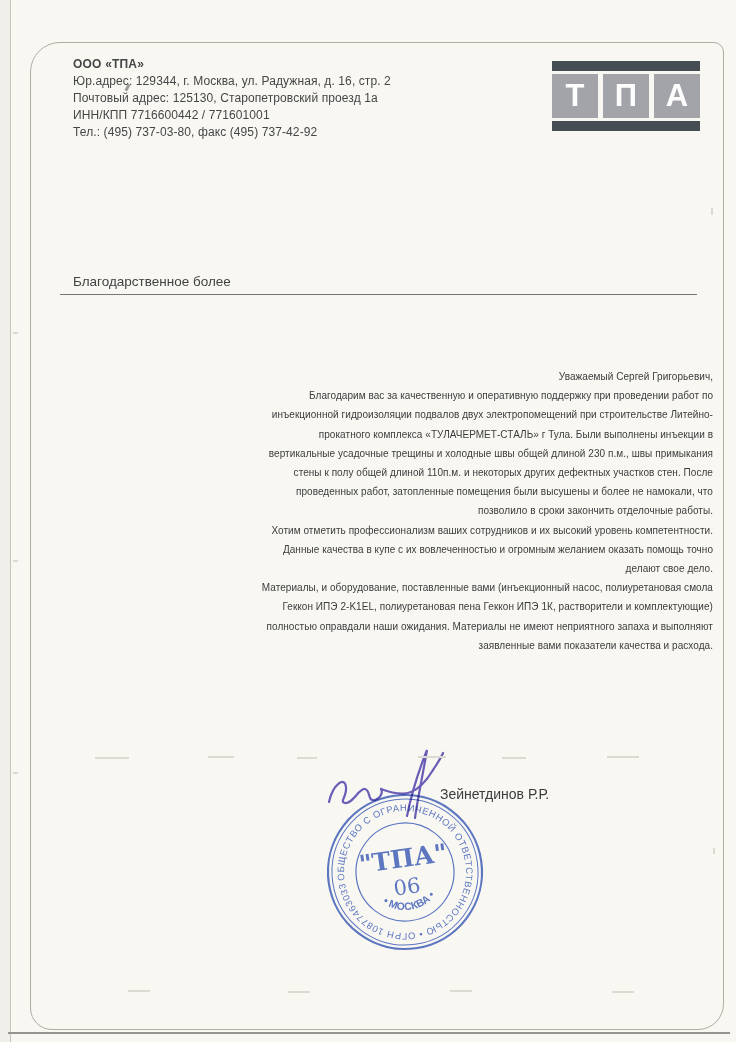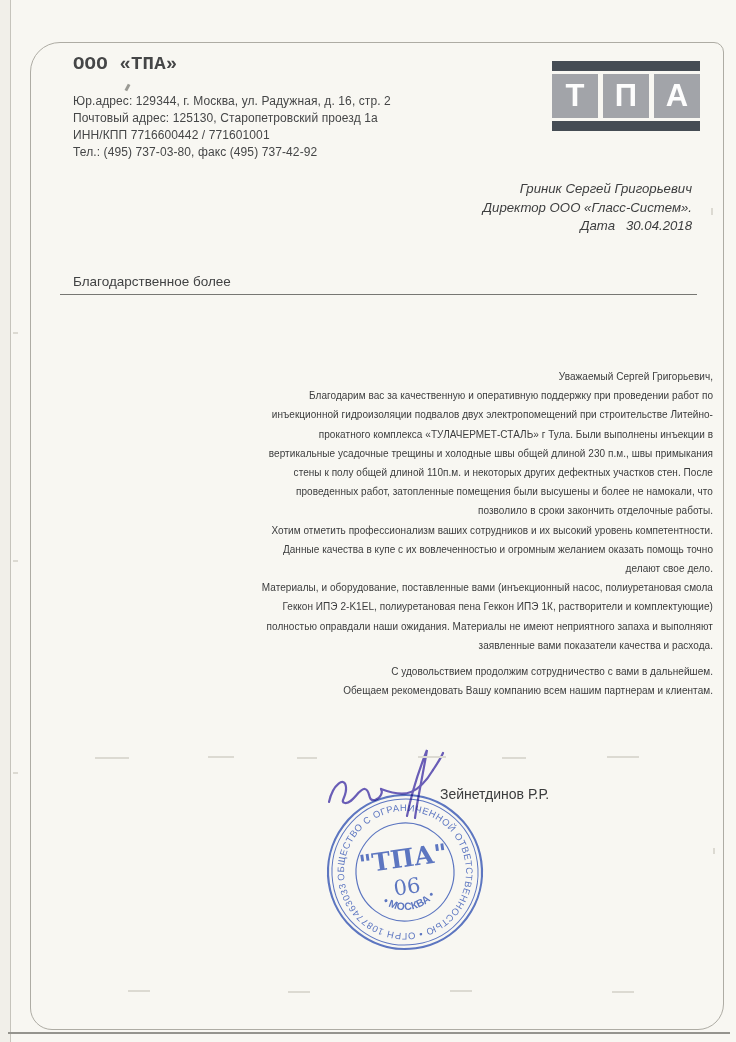--- a/index.html
+++ b/index.html
@@ -13,21 +13,21 @@
   .edge-left{position:absolute;left:10px;top:0;width:1px;height:1042px;background:#c6c4bc;}
   .edge-left-shade{position:absolute;left:0;top:0;width:10px;height:1042px;background:#f1efe9;}
   .edge-bottom{position:absolute;left:8px;top:1032px;width:722px;height:2px;background:#95948e;}
   
   .paper-border{
     position:absolute;left:30px;top:42px;width:692px;height:986px;
     border:1.2px solid #aeaca4;border-radius:30px 10px 26px 22px;
   }
   
   .letterhead{position:absolute;left:73px;top:56px;line-height:17px;font-size:12px;color:#454647;}
-  .company{font-weight:bold;font-size:19px;margin-bottom:20px;letter-spacing:.2px;font-family:Liberation Mono, monospace;}
+  .company{font-weight:bold;font-size:12px;margin-bottom:0;letter-spacing:.2px;}
   .addr{white-space:pre-line;letter-spacing:.1px;}
   
   .logo{position:absolute;left:552px;top:61px;width:148px;}
   .logo-bar{height:10px;background:#454c54;}
   .logo-tiles{display:flex;gap:5px;margin:3px 0;}
   .tile{
     width:46px;height:44px;background:#a2a4a9;color:#fdfdfd;
     display:flex;align-items:center;justify-content:center;
     font-weight:bold;font-size:31px;font-family:"Liberation Sans",sans-serif;
   }
@@ -79,44 +79,39 @@
   <div class="logo">
     <div class="logo-bar"></div>
     <div class="logo-tiles">
       <div class="tile">Т</div>
       <div class="tile">П</div>
       <div class="tile">А</div>
     </div>
     <div class="logo-bar"></div>
   </div>
 
-  <div class="recipient">Гриник Сергей Григорьевич
-Директор ООО «Гласс-Систем».
-Дата&nbsp;&nbsp;&nbsp;30.04.2018</div>
 
   <div class="subject">Благодарственное более</div>
   <div class="subject-rule"></div>
 
   <div class="bodytext p1">Уважаемый Сергей Григорьевич,
 Благодарим вас за качественную и оперативную поддержку при проведении работ по
 инъекционной гидроизоляции подвалов двух электропомещений при строительстве Литейно-
 прокатного комплекса «ТУЛАЧЕРМЕТ-СТАЛЬ» г Тула. Были выполнены инъекции в
 вертикальные усадочные трещины и холодные швы общей длиной 230 п.м., швы примыкания
 стены к полу общей длиной 110п.м. и некоторых других дефектных участков стен. После
 проведенных работ, затопленные помещения были высушены и более не намокали, что
 позволило в сроки закончить отделочные работы.
 Хотим отметить профессионализм ваших сотрудников и их высокий уровень компетентности.
 Данные качества в купе с их вовлеченностью и огромным желанием оказать помощь точно
 делают свое дело.
 Материалы, и оборудование, поставленные вами (инъекционный насос, полиуретановая смола
 Геккон ИПЭ 2-K1EL, полиуретановая пена Геккон ИПЭ 1К, растворители и комплектующие)
 полностью оправдали наши ожидания. Материалы не имеют неприятного запаха и выполняют
 заявленные вами показатели качества и расхода.</div>
-  <div class="bodytext p2">С удовольствием продолжим сотрудничество с вами в дальнейшем.
-Обещаем рекомендовать Вашу компанию всем нашим партнерам и клиентам.</div>
 
   <div class="sig-name">Зейнетдинов Р.Р.</div>
 
   <svg class="stamp" viewBox="0 0 164 164" xmlns="http://www.w3.org/2000/svg">
     <g fill="none" stroke="#3b5cc0">
       <circle cx="82" cy="82" r="77" stroke-width="2.2"></circle>
       <circle cx="82" cy="82" r="73" stroke-width="1"></circle>
       <circle cx="82" cy="82" r="49" stroke-width="1.2"></circle>
     </g>
     <defs>

